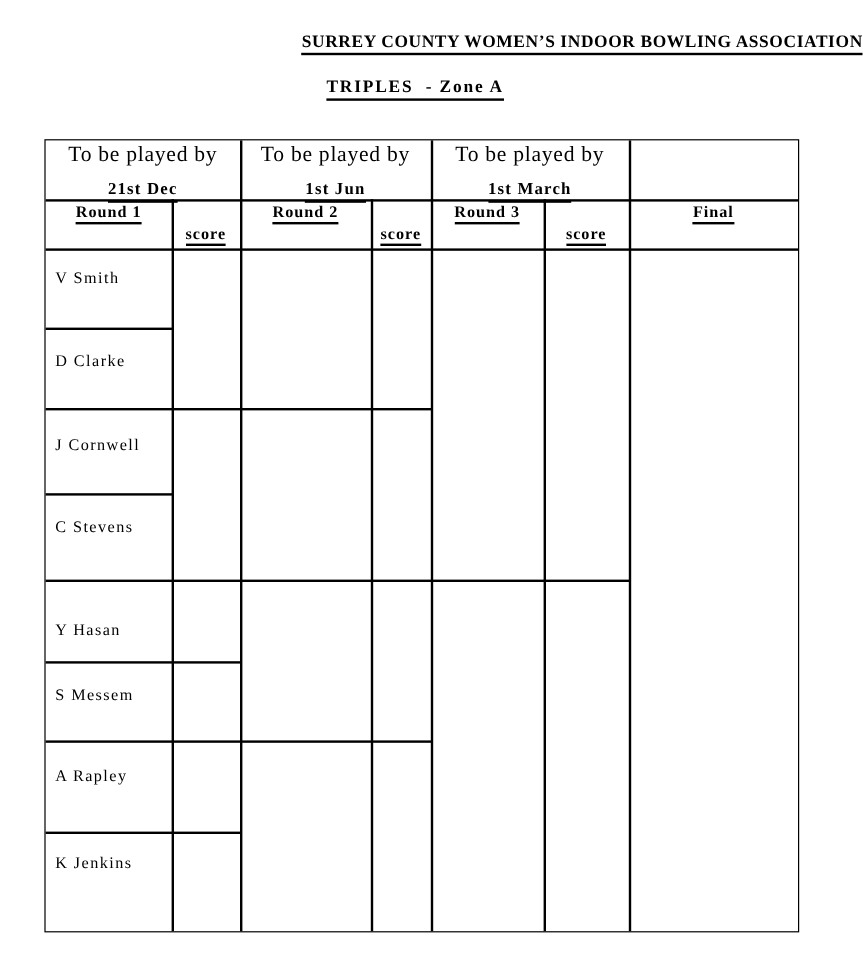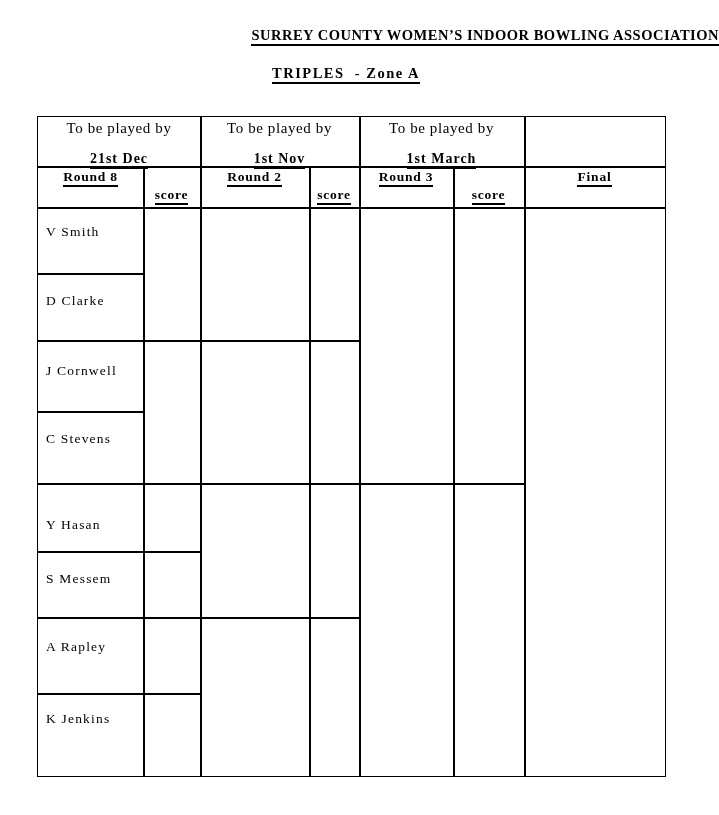--- a/index.html
+++ b/index.html
@@ -20,21 +20,21 @@
   .bracket {
     position:absolute; left:37px; top:116px; width:627px; height:659px;
     border:1.5px solid #000;
   }
   .vl { position:absolute; width:1.5px; background:#000; }
   .hl { position:absolute; height:1.5px; background:#000; }
   .hcell {
     position:absolute; top:0; height:49px; display:flex; flex-direction:column;
     align-items:center; justify-content:flex-start; padding-top:4px; box-sizing:border-box;
   }
-  .played   { font-size:15px; line-height:15px; letter-spacing:0.6px; white-space:pre; }
+  .played   { font-size:18px; line-height:15px; letter-spacing:0.6px; white-space:pre; }
   .played.small { font-size:12px; line-height:14px; }
   .date     { font-size:14px; font-weight:bold; line-height:17px; letter-spacing:1px; margin-top:14px; white-space:pre; }
   .rlabel, .slabel, .flabel {
     position:absolute; text-align:center; font-weight:bold; font-size:13.5px;
     letter-spacing:0.8px; white-space:pre;
   }
   .rlabel { top:52px; }
   .slabel { top:70px; }
   .flabel { top:52px; }
   .player {
@@ -69,28 +69,28 @@
     <div class="hl" style="top:434px; left:0; width:163px"></div>
     <div class="hl" style="top:500px; left:0; width:322px"></div>
     <div class="hl" style="top:576px; left:0; width:163px"></div>
 
     <div class="hcell" style="left:0; width:162px">
       <div class="played">To be played by</div>
       <div class="date"><span class="u">21st Dec</span></div>
     </div>
     <div class="hcell" style="left:162px; width:159px">
       <div class="played">To be played by</div>
-      <div class="date"><span class="u">1st Nov</span></div>
+      <div class="date"><span class="u">1st Jun</span></div>
     </div>
     <div class="hcell" style="left:321px; width:165px">
       <div class="played">To be played by</div>
       <div class="date"><span class="u">1st March</span></div>
     </div>
 
-    <div class="rlabel" style="left:0;     width:105px"><span class="u">Round 8</span></div>
+    <div class="rlabel" style="left:0;     width:105px"><span class="u">Round 1</span></div>
     <div class="slabel" style="left:105px; width:57px"><span class="u">score</span></div>
     <div class="rlabel" style="left:162px; width:109px"><span class="u">Round 2</span></div>
     <div class="slabel" style="left:271px; width:50px"><span class="u">score</span></div>
     <div class="rlabel" style="left:321px; width:94px"><span class="u">Round 3</span></div>
     <div class="slabel" style="left:415px; width:71px"><span class="u">score</span></div>
     <div class="flabel" style="left:486px; width:141px"><span class="u">Final</span></div>
 
     <div class="player" style="top:107px">V Smith</div>
     <div class="player" style="top:176px">D Clarke</div>
     <div class="player" style="top:246px">J Cornwell</div>

